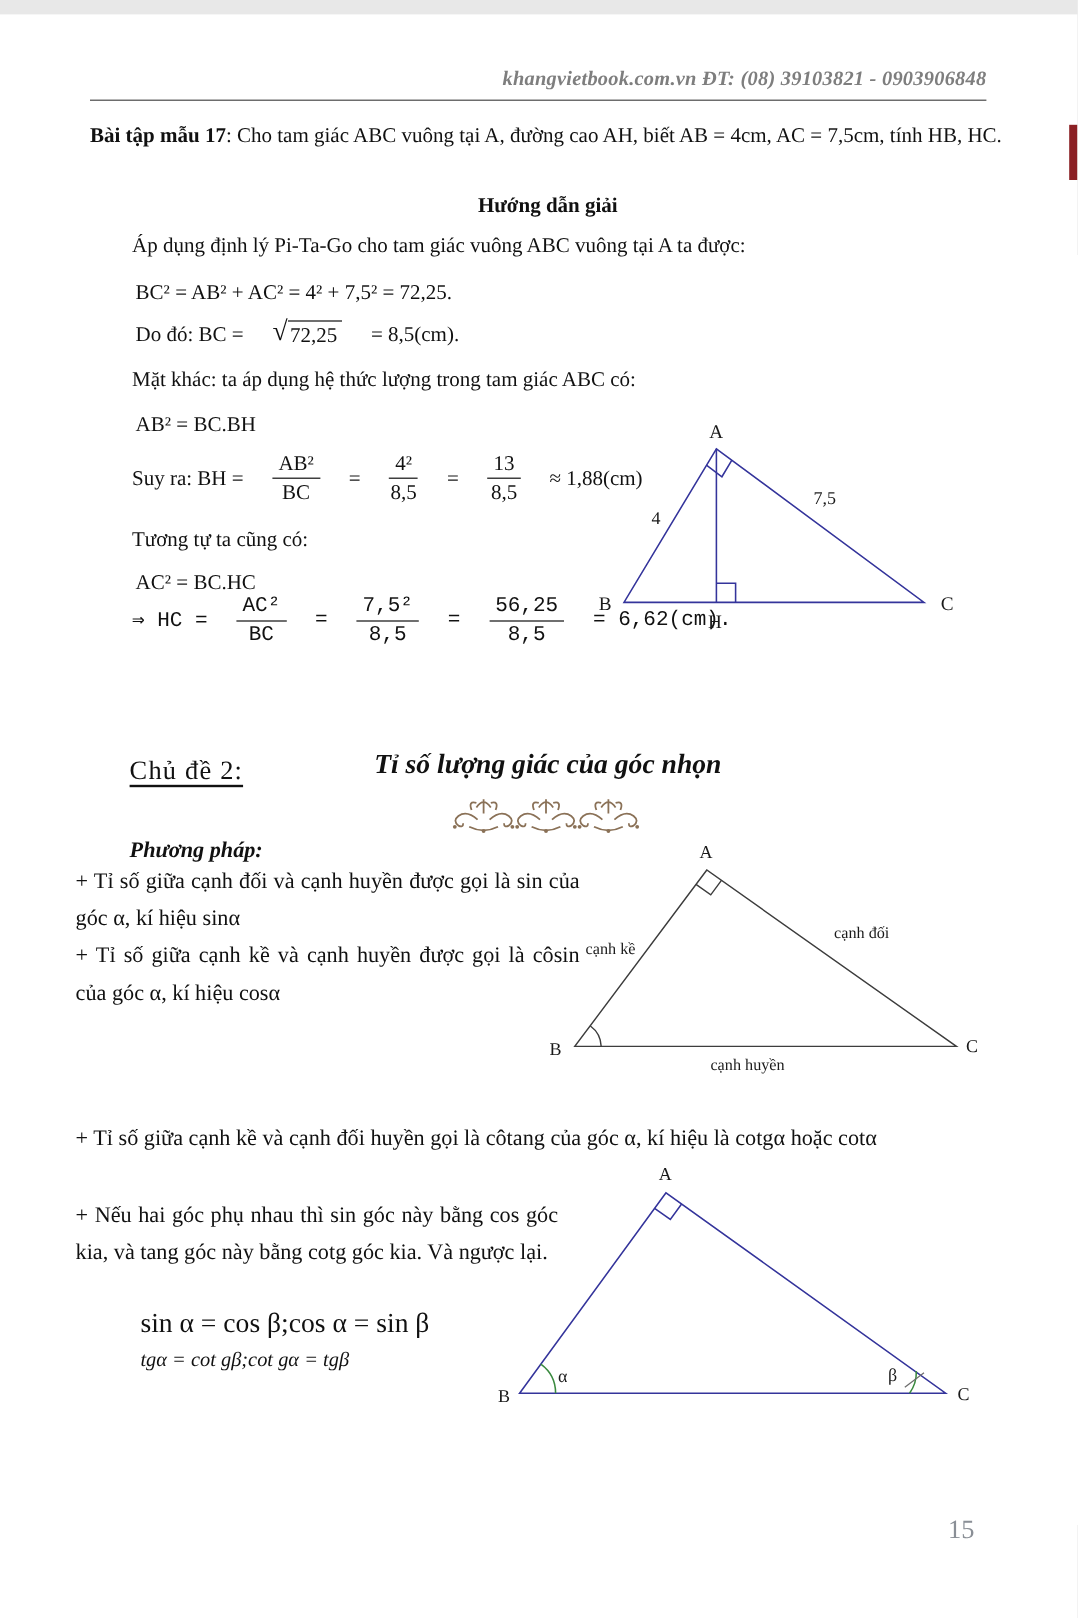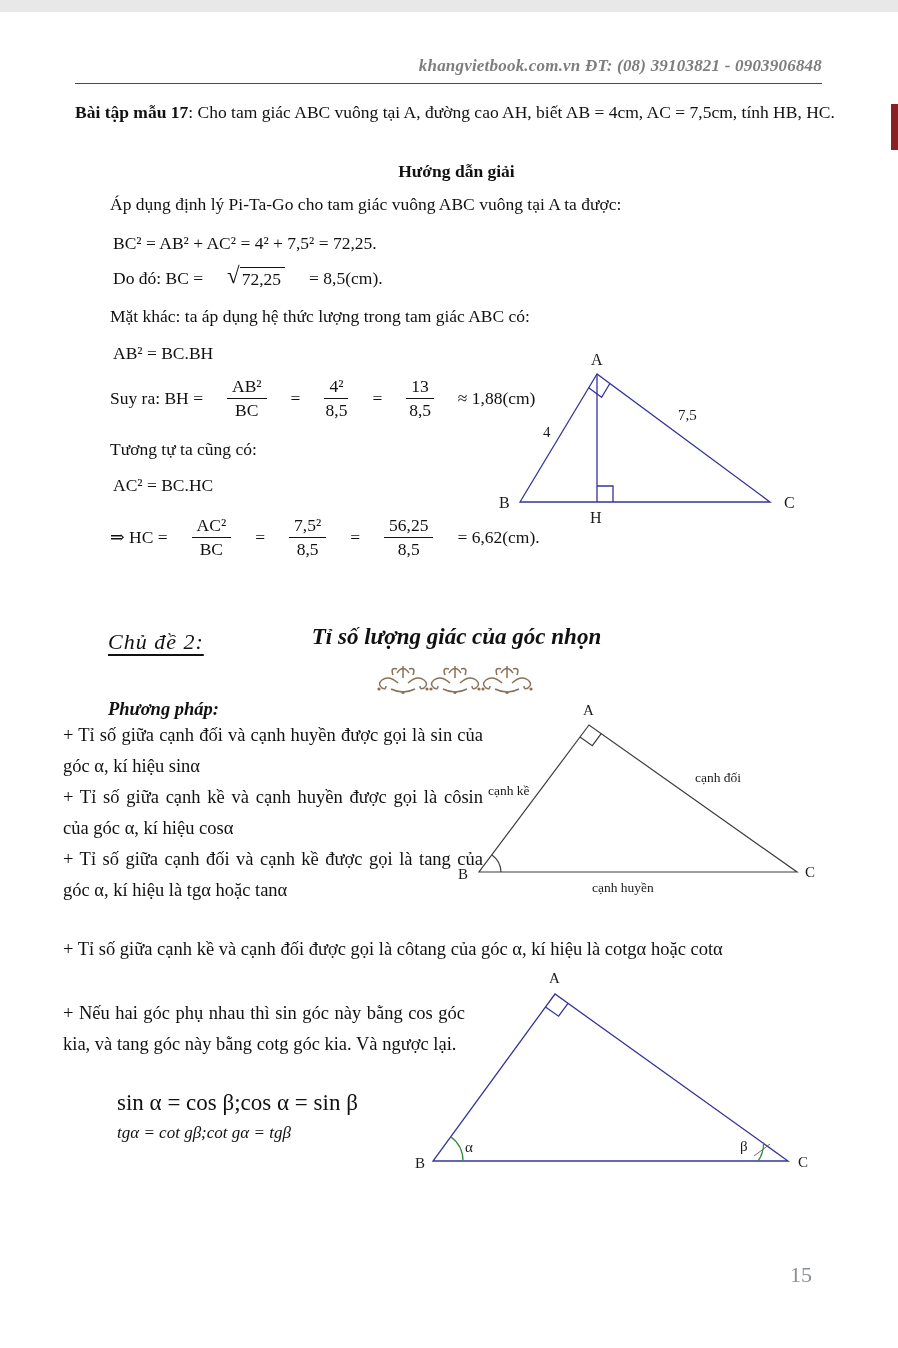--- a/index.html
+++ b/index.html
@@ -14,21 +14,21 @@
   .bold{font-weight:bold;}
   .ctitle{top:149px;left:75px;width:763px;text-align:center;font-weight:bold;font-size:17.5px;}
   .line{white-space:nowrap;font-size:17.5px;}
   .eqrow{display:flex;align-items:center;gap:24px;font-size:17.5px;white-space:nowrap;}
   .frac{display:inline-block;text-align:center;line-height:1.2;}
   .frac .num{display:block;border-bottom:1.3px solid #111;padding:0 5px 1px;}
   .frac .den{display:block;padding-top:1px;}
   .sqrt{display:inline-flex;align-items:flex-start;}
   .sqrt .sym{font-size:23px;line-height:1;transform:translateY(-3px);}
   .sqrt .rad{border-top:1.4px solid #111;padding:1px 4px 0 2px;}
-  .topic-label{top:617px;left:108px;font-size:22px;font-style:italic;
+  .topic-label{top:617px;left:108px;font-size:22px;
                text-decoration:underline;text-underline-offset:5px;letter-spacing:1px;}
   .topic-title{top:612px;left:75px;width:763px;text-align:center;
                font-size:23px;font-weight:bold;font-style:italic;}
   .method{top:687px;left:108px;font-size:18.5px;font-weight:bold;font-style:italic;}
   .jp{left:63px;width:420px;font-size:18.5px;line-height:31px;text-align:justify;margin:0;}
   .pageno{top:1250px;left:790px;font-size:22px;color:#8a8f96;}
   svg text{font-family:"Liberation Serif","DejaVu Serif",serif;fill:#1a1a1a;}
 </style>
 </head>
 <body>
@@ -77,21 +77,21 @@
     <span class="frac">
         <span class="num">13</span>
         <span class="den">8,5</span>
       </span>
     <span>≈ 1,88(cm)</span>
   </div>
 
   <div class="abs line" style="top:427px;left:110px;">Tương tự ta cũng có:</div>
   <div class="abs line" style="top:463px;left:113px;">AC² = BC.HC</div>
 
-  <div class="abs eqrow" style="top:496px;left:110px;height:58px;">
+  <div class="abs eqrow" style="top:476px;left:110px;height:58px;font-family:Liberation Mono, monospace;">
     <span>⇒ HC =</span>
     <span class="frac">
         <span class="num">AC²</span>
         <span class="den">BC</span>
       </span>
     <span>=</span>
     <span class="frac">
         <span class="num">7,5²</span>
         <span class="den">8,5</span>
       </span>
@@ -135,37 +135,36 @@
     </defs>
     <use href="#motif" x="26" y="0"></use>
     <use href="#motif" x="78" y="0"></use>
     <use href="#motif" x="130" y="0"></use>
   </svg>
 
   <div class="abs method">Phương pháp:</div>
 
   <p class="abs jp" style="top:708px;">+  Tỉ số giữa cạnh đối và cạnh huyền được gọi là sin của góc α, kí hiệu sinα</p>
   <p class="abs jp" style="top:770px;">+  Tỉ số giữa cạnh kề và cạnh huyền được gọi là côsin của góc α, kí hiệu cosα</p>
-  <p class="abs jp" style="top:832px;">+  Tỉ số giữa cạnh đối và cạnh kề được gọi là tang của góc α, kí hiệu là tgα hoặc tanα</p>
 
   <svg class="abs" style="top:686px;left:452px;" width="365" height="200" viewBox="0 0 365 200">
     <g stroke="#3d3d3d" stroke-width="1.2" fill="none">
       <path d="M137,27 L27,174 L345,174 Z"></path>
       <path d="M128,39 L140.3,47.7 L149.2,35.7"></path>
       <path d="M40,157 A22,22 0 0 1 49,174"></path>
     </g>
     <text x="131" y="17" font-size="15">A</text>
     <text x="6" y="181" font-size="15">B</text>
     <text x="353" y="179" font-size="15">C</text>
     <text x="36" y="97" font-size="13.5">cạnh kề</text>
     <text x="243" y="84" font-size="13.5">cạnh đối</text>
     <text x="140" y="194" font-size="13.5">cạnh huyền</text>
   </svg>
 
-  <p class="abs jp" style="top:922px;width:775px;">+  Tỉ số giữa cạnh kề và cạnh đối được gọi là côtang của góc α, kí hiệu là cotgα hoặc cotα</p>
+  <p class="abs jp" style="top:922px;width:775px;">+  Tỉ số giữa cạnh kề và cạnh đối huyền gọi là côtang của góc α, kí hiệu là cotgα hoặc cotα</p>
   <p class="abs jp" style="top:986px;width:402px;">+  Nếu hai góc phụ nhau thì sin góc này bằng cos góc kia, và tang góc này bằng cotg góc kia. Và ngược lại.</p>
 
   <div class="abs line" style="top:1078px;left:117px;font-size:23px;">sin α = cos β;cos α = sin β</div>
   <div class="abs line" style="top:1111px;left:117px;font-size:17px;font-style:italic;">tgα = cot gβ;cot gα = tgβ</div>
 
   <svg class="abs" style="top:953px;left:413px;" width="405" height="210" viewBox="0 0 405 210">
     <g stroke="#34349b" stroke-width="1.3" fill="none">
       <path d="M142,29 L20,196 L375,196 Z"></path>
       <path d="M132.5,42 L145.6,51.2 L155,38.3"></path>
     </g>

